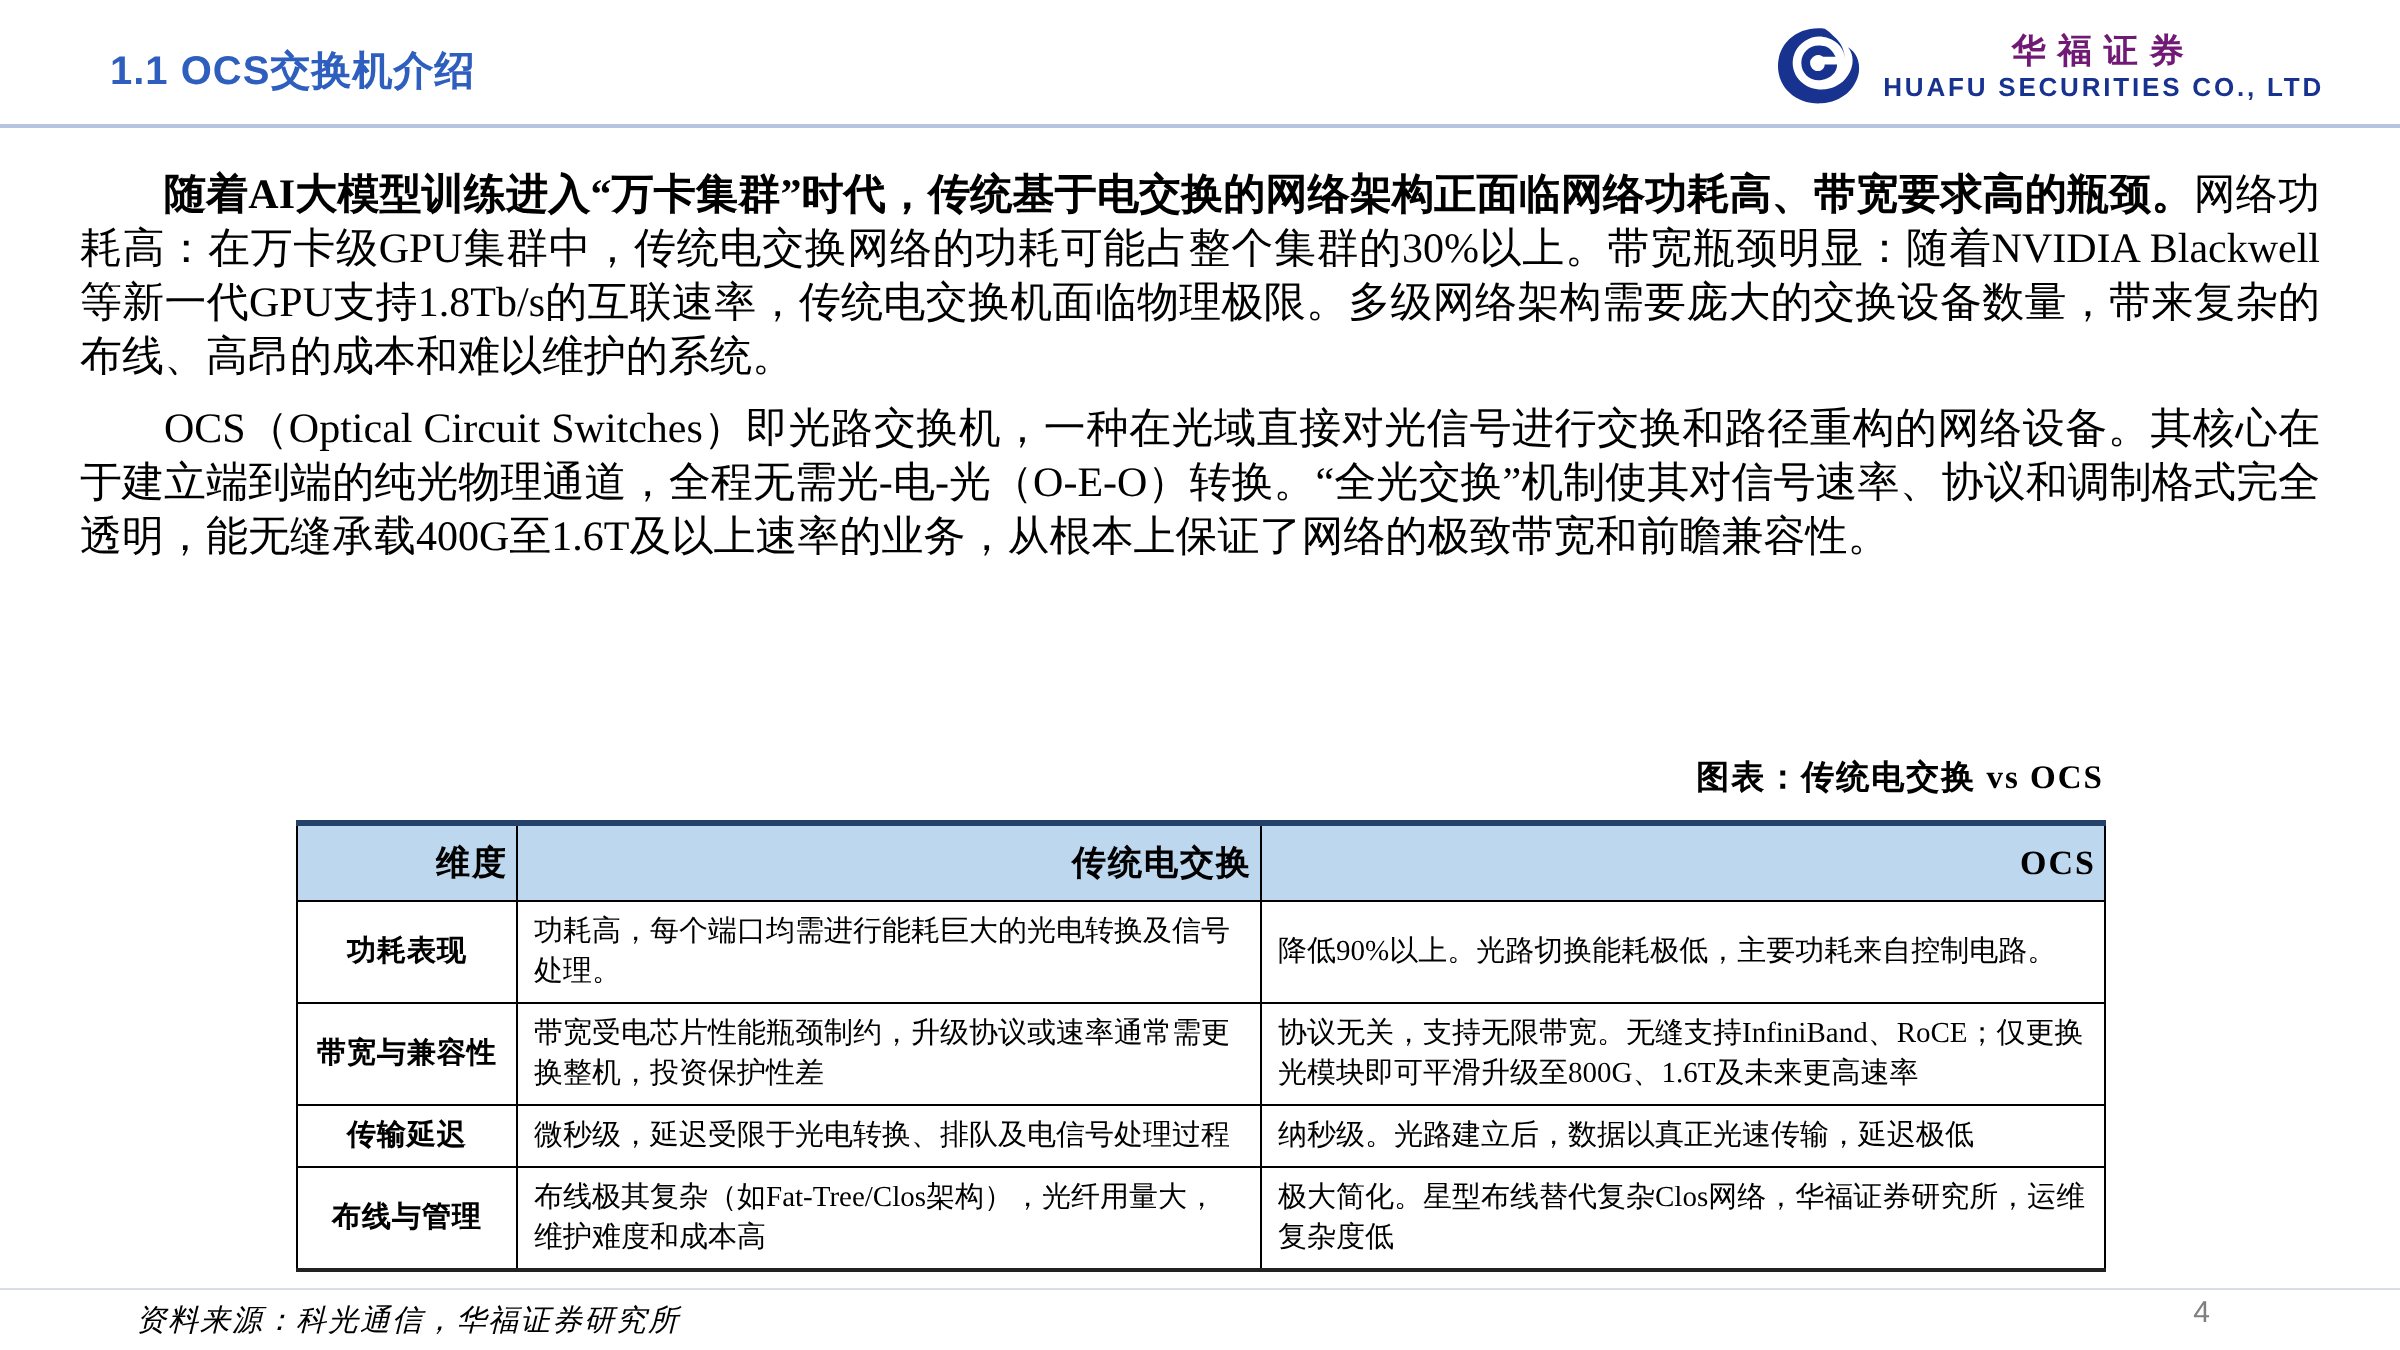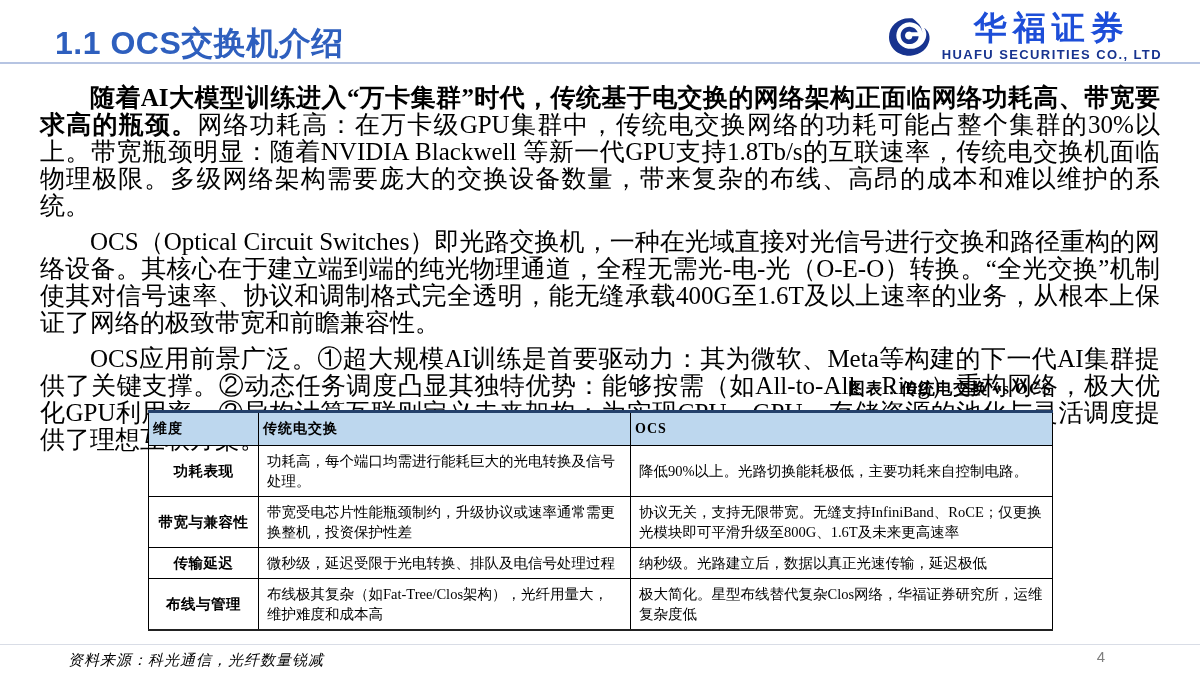--- a/index.html
+++ b/index.html
@@ -4,62 +4,62 @@
 <style>
   html,body{margin:0;padding:0;}
   body{
     width:1200px;height:675px;position:relative;background:#ffffff;overflow:hidden;
     font-family:"Liberation Serif","DejaVu Serif",serif;color:#000;
   }
   
   .slide-title{
     position:absolute;left:55px;top:22px;
     font-family:"Liberation Sans","DejaVu Sans",sans-serif;
-    font-weight:bold;font-size:32px;color:#2E5FBE;letter-spacing:.5px;
+    font-weight:bold;font-size:20px;color:#2E5FBE;letter-spacing:.5px;
   }
   .title-rule{
     position:absolute;left:0;top:62px;width:1200px;height:2px;background:#b6c4e2;
   }
   .logo{
     position:absolute;right:38px;top:12px;display:flex;align-items:center;gap:8px;
   }
   .logo-mark{width:48px;height:42px;display:block;}
   .logo-text{display:flex;flex-direction:column;align-items:center;line-height:1;}
   .logo-cn{
     font-family:"Liberation Serif","DejaVu Serif",serif;font-weight:bold;
-    font-size:33px;color:#1d4ed8;letter-spacing:6px;white-space:nowrap;
+    font-size:17px;color:#701a75;letter-spacing:6px;white-space:nowrap;
   }
   .logo-en{
     font-family:"Liberation Sans","DejaVu Sans",sans-serif;font-weight:bold;
     font-size:13px;color:#17338F;letter-spacing:1.4px;margin-top:3px;white-space:nowrap;
   }
   
   .content{position:absolute;left:40px;top:84px;width:1120px;}
   .para{
-    font-size:25px;line-height:27px;text-align:justify;text-indent:2em;
+    font-size:21px;line-height:27px;text-align:justify;text-indent:2em;
     margin:0 0 9px 0;
   }
   .para .lead{font-weight:bold;}
   
   .chart-caption{
     position:absolute;left:148px;top:378px;width:904px;text-align:right;
     font-weight:bold;font-size:16.5px;letter-spacing:1px;
   }
   table.cmp{
     position:absolute;left:148px;top:410px;width:904px;
     border-collapse:collapse;table-layout:fixed;
     border-top:3px solid #24416B;border-bottom:2px solid #222;
     font-size:14.5px;
   }
   table.cmp col.c1{width:110px;}
   table.cmp col.c2{width:372px;}
   table.cmp col.c3{width:422px;}
   table.cmp th{
-    background:#BDD7EE;border:1px solid #000;font-weight:bold;font-size:14px;
-    padding:7px 4px;text-align:left;letter-spacing:1px;
+    background:#BDD7EE;border:1px solid #000;font-weight:bold;font-size:17px;
+    padding:7px 4px;text-align:right;letter-spacing:1px;
   }
   table.cmp td{
     border:1px solid #000;padding:5px 8px;vertical-align:middle;line-height:20px;
   }
   table.cmp td.dim{font-weight:bold;text-align:center;letter-spacing:.5px;}
   
   .footer-rule{position:absolute;left:0;top:644px;width:1200px;height:1px;background:#d9dde6;}
   .source-note{
     position:absolute;left:68px;top:651px;font-style:italic;font-size:15px;letter-spacing:1px;
   }
@@ -81,21 +81,20 @@
   </svg>
   <div class="logo-text">
     <span class="logo-cn">华福证券</span>
     <span class="logo-en">HUAFU SECURITIES CO., LTD</span>
   </div>
 </div>
 
 <div class="content">
   <p class="para"><span class="lead">随着AI大模型训练进入“万卡集群”时代，传统基于电交换的网络架构正面临网络功耗高、带宽要求高的瓶颈。</span><span>网络功耗高：在万卡级GPU集群中，传统电交换网络的功耗可能占整个集群的30%以上。带宽瓶颈明显：随着NVIDIA Blackwell 等新一代GPU支持1.8Tb/s的互联速率，传统电交换机面临物理极限。多级网络架构需要庞大的交换设备数量，带来复杂的布线、高昂的成本和难以维护的系统。</span></p>
   <p class="para">OCS（Optical Circuit Switches）即光路交换机，一种在光域直接对光信号进行交换和路径重构的网络设备。其核心在于建立端到端的纯光物理通道，全程无需光-电-光（O-E-O）转换。“全光交换”机制使其对信号速率、协议和调制格式完全透明，能无缝承载400G至1.6T及以上速率的业务，从根本上保证了网络的极致带宽和前瞻兼容性。</p>
-  <p class="para">OCS应用前景广泛。①超大规模AI训练是首要驱动力：其为微软、Meta等构建的下一代AI集群提供了关键支撑。②动态任务调度凸显其独特优势：能够按需（如All-to-All、Ring）重构网络，极大优化GPU利用率。③异构计算互联则定义未来架构：为实现CPU、GPU、存储资源的池化与灵活调度提供了理想互联方案。</p>
 </div>
 
 <div class="chart-caption">图表：传统电交换 vs OCS</div>
 
 <table class="cmp">
   <colgroup>
       <col class="c1">
       <col class="c2">
       <col class="c3">
     </colgroup>
@@ -124,14 +123,14 @@
     </tr>
     <tr>
       <td class="dim">布线与管理</td>
       <td>布线极其复杂（如Fat-Tree/Clos架构），光纤用量大，维护难度和成本高</td>
       <td>极大简化。星型布线替代复杂Clos网络，华福证券研究所，运维复杂度低</td>
     </tr>
   </tbody>
 </table>
 
 <div class="footer-rule"></div>
-<div class="source-note">资料来源：科光通信，光纤数量锐减</div>
+<div class="source-note">资料来源：科光通信，华福证券研究所</div>
 <div class="page-number">4</div>
 
 </body></html>

